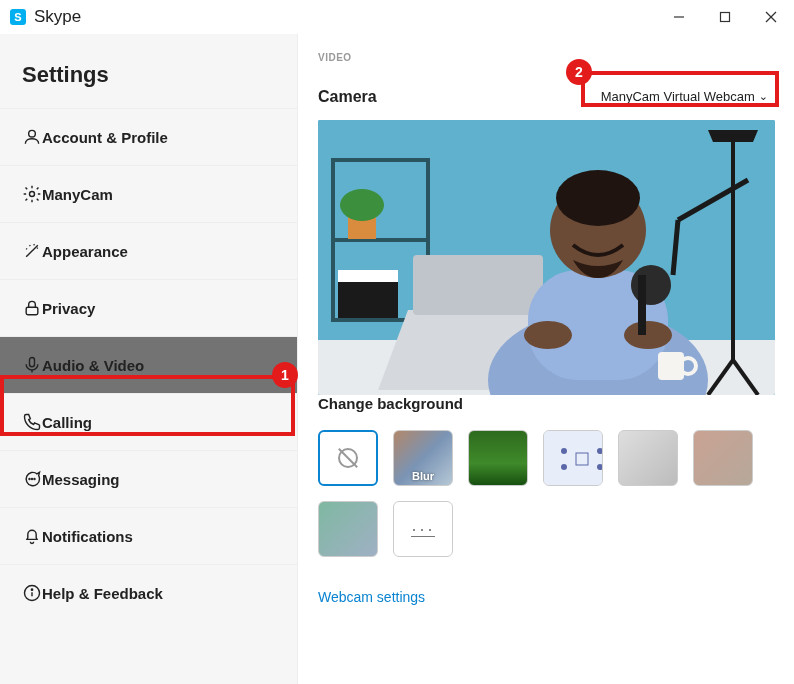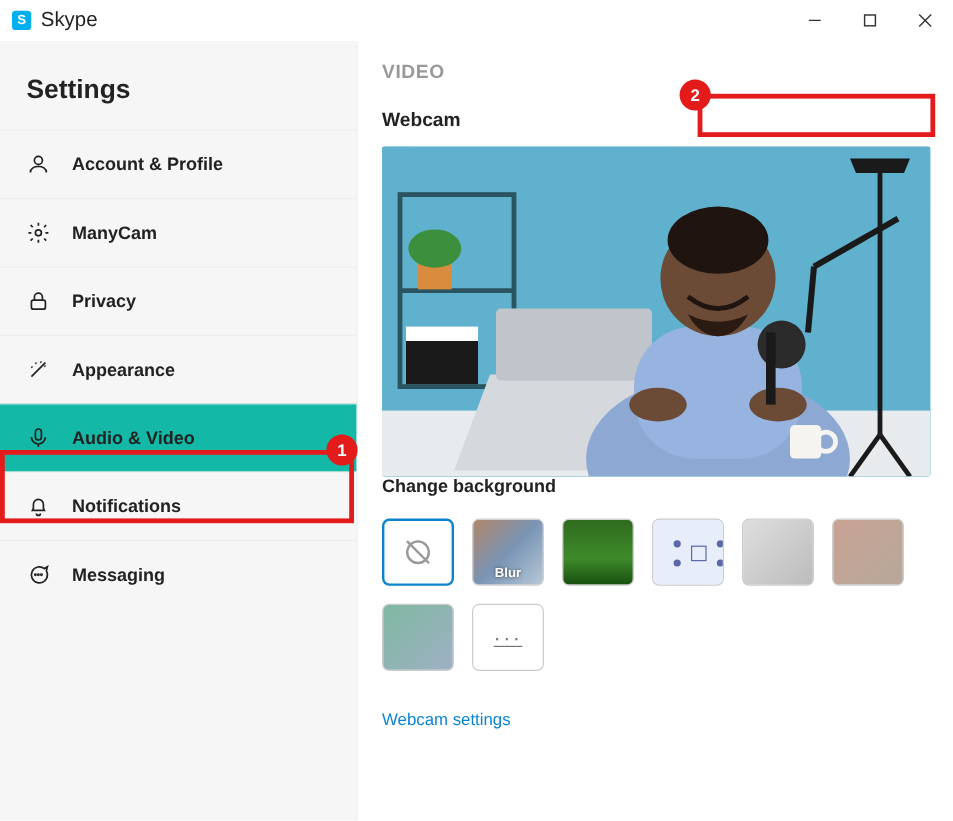--- a/index.html
+++ b/index.html
@@ -11,34 +11,34 @@
   .titlebar .logo { width:16px; height:16px; border-radius:3px; background:#00AFF0; color:#fff; font-size:11px; font-weight:bold; display:flex; align-items:center; justify-content:center; margin-right:8px;}
   .titlebar .apptitle { font-size:17px; }
   .window-controls { margin-left:auto; display:flex; height:100%; }
   .window-controls .wc { width:46px; display:flex; align-items:center; justify-content:center; font-size:14px; color:#333;}
 
   .body { display:flex; flex:1; overflow:hidden; }
 
   
   .sidebar { width:298px; background:#f6f6f6; display:flex; flex-direction:column; position:relative; border-right:1px solid #eee;}
   .sidebar h1 { font-size:22px; font-weight:700; margin:28px 0 20px 22px; }
-  .sidebar-item { height:57px; display:flex; align-items:center; padding-left:22px; gap:18px; cursor:pointer; border-top:1px solid #ededed; }
+  .sidebar-item { height:57px; display:flex; align-items:center; padding-left:22px; cursor:pointer; border-top:1px solid #ededed; }
   .sidebar-item:first-of-type{ border-top:1px solid #ededed;}
-  .sidebar-item.selected { background:#14b8a6; }
+  .sidebar-item.selected { background:#737373; }
   .sidebar-item .icon { width:20px; height:20px; flex:0 0 20px; display:flex; align-items:center; justify-content:center;}
   .sidebar-item .icon svg{width:20px;height:20px;stroke:#222;fill:none;stroke-width:1.7;}
   .sidebar-item .label { font-size:15px; font-weight:600; }
 
   
   .highlight-box { position:absolute; border:4px solid #e31b1b; pointer-events:none; }
   .badge { position:absolute; width:26px; height:26px; border-radius:50%; background:#e31b1b; color:#fff; display:flex; align-items:center; justify-content:center; font-size:14px; font-weight:600; pointer-events:none; z-index:20;}
 
   
   .main { flex:1; padding:18px 20px 0 20px; overflow-y:auto; position:relative;}
-  .section-title { color:#999; font-size:16px; font-weight:700; letter-spacing:0.5px; }
+  .section-title { color:#999; font-size:10px; font-weight:700; letter-spacing:0.5px; }
   .row { display:flex; align-items:center; justify-content:space-between; margin-top:22px; position:relative;}
   .camera-label { font-size:16px; font-weight:700; }
   .camera-select { display:flex; align-items:center; gap:4px; font-size:13px; color:#222; cursor:pointer; padding:4px 6px;}
   .camera-select .chev{font-size:11px;}
 
   .preview { margin-top:12px; width:457px; height:275px; background:linear-gradient(135deg,#4aa8c9,#64b1cc); border-radius:2px; position:relative; overflow:hidden;}
 
   .change-bg-title{ font-size:15px; font-weight:700; }
   .thumbs { display:flex; flex-wrap:wrap; gap:15px; margin-top:18px; width:472px;}
   .thumb { width:60px; height:56px; border-radius:6px; overflow:hidden; position:relative; cursor:pointer; border:1px solid #ccc; background:#ddd;text-decoration:underline;}
@@ -108,81 +108,103 @@
               <circle cx="12" cy="12" r="3"></circle>
               <path d="M12 2v3M12 19v3M4.2 4.2l2.1 2.1M17.7 17.7l2.1 2.1M2 12h3M19 12h3M4.2 19.8l2.1-2.1M17.7 6.3l2.1-2.1"></path>
             </svg>
         </span>
         <span class="label">ManyCam</span>
       </div>
 
       <div class="sidebar-item">
         <span class="icon">
           <svg viewBox="0 0 24 24">
+              <path d="M5 19L19 5"></path>
+              <path d="M14 4l1 1M18 8l1 1M6 10l-1-1M10 6l-1-1"></path>
+            </svg>
+        </span>
+        <span class="label">Appearance</span>
+      </div>
+
+      <div class="sidebar-item">
+        <span class="icon">
+          <svg viewBox="0 0 24 24">
               <rect x="5" y="11" width="14" height="9" rx="2"></rect>
               <path d="M8 11V8a4 4 0 0 1 8 0v3"></path>
             </svg>
         </span>
         <span class="label">Privacy</span>
       </div>
 
-      <div class="sidebar-item">
-        <span class="icon">
-          <svg viewBox="0 0 24 24">
-              <path d="M5 19L19 5"></path>
-              <path d="M14 4l1 1M18 8l1 1M6 10l-1-1M10 6l-1-1"></path>
-            </svg>
-        </span>
-        <span class="label">Appearance</span>
-      </div>
-
       <div class="sidebar-item selected">
         <span class="icon">
           <svg viewBox="0 0 24 24">
               <rect x="9" y="3" width="6" height="11" rx="3"></rect>
               <path d="M5 11a7 7 0 0 0 14 0M12 18v3"></path>
             </svg>
         </span>
         <span class="label">Audio &amp; Video</span>
       </div>
 
-
-      <div class="sidebar-item">
-        <span class="icon">
-          <svg viewBox="0 0 24 24">
-              <path d="M18 16H6l1-2V10a5 5 0 0 1 10 0v4z"></path>
-              <path d="M10 19a2 2 0 0 0 4 0"></path>
-            </svg>
-        </span>
-        <span class="label">Notifications</span>
+      <div class="sidebar-item">
+        <span class="icon">
+          <svg viewBox="0 0 24 24">
+              <path d="M21 16v3a2 2 0 0 1-2 2c-9 0-16-7-16-16a2 2 0 0 1 2-2h3l2 5-2 1c1 3 3 5 6 6l1-2 5 2z"></path>
+            </svg>
+        </span>
+        <span class="label">Calling</span>
       </div>
 
       <div class="sidebar-item">
         <span class="icon">
           <svg viewBox="0 0 24 24">
               <path d="M21 12a8 8 0 1 1-3-6.2L21 4l-1 4a8 8 0 0 1 1 4z"></path>
               <circle cx="9" cy="12" r="0.6" fill="#222"></circle>
               <circle cx="12" cy="12" r="0.6" fill="#222"></circle>
               <circle cx="15" cy="12" r="0.6" fill="#222"></circle>
             </svg>
         </span>
         <span class="label">Messaging</span>
       </div>
 
-
+      <div class="sidebar-item">
+        <span class="icon">
+          <svg viewBox="0 0 24 24">
+              <path d="M18 16H6l1-2V10a5 5 0 0 1 10 0v4z"></path>
+              <path d="M10 19a2 2 0 0 0 4 0"></path>
+            </svg>
+        </span>
+        <span class="label">Notifications</span>
+      </div>
+
+
+      <div class="sidebar-item">
+        <span class="icon">
+          <svg viewBox="0 0 24 24">
+              <circle cx="12" cy="12" r="9"></circle>
+              <line x1="12" y1="11" x2="12" y2="16"></line>
+              <circle cx="12" cy="8" r="0.8" fill="#222"></circle>
+            </svg>
+        </span>
+        <span class="label">Help &amp; Feedback</span>
+      </div>
 
       <div class="highlight-box" style="left:0;top:341px;width:295px;height:61px;"></div>
       <div class="badge" style="left:272px;top:328px;">1</div>
     </div>
 
     <div class="main">
       <div class="section-title">VIDEO</div>
 
       <div class="row">
-        <div class="camera-label">Webcam</div>
+        <div class="camera-label">Camera</div>
+        <div class="camera-select">
+          <span>ManyCam Virtual Webcam</span>
+          <span class="chev">⌄</span>
+        </div>
 
         <div class="highlight-box" style="right:-5px;top:-14px;width:198px;height:36px;"></div>
         <div class="badge" style="right:182px;top:-26px;">2</div>
       </div>
 
       <div class="preview">
         <svg viewBox="0 0 457 275" preserveAspectRatio="none">
           <rect x="0" y="0" width="457" height="275" fill="#5fb1cd"></rect>
           <rect x="0" y="220" width="457" height="55" fill="#e8ebee"></rect>
 

